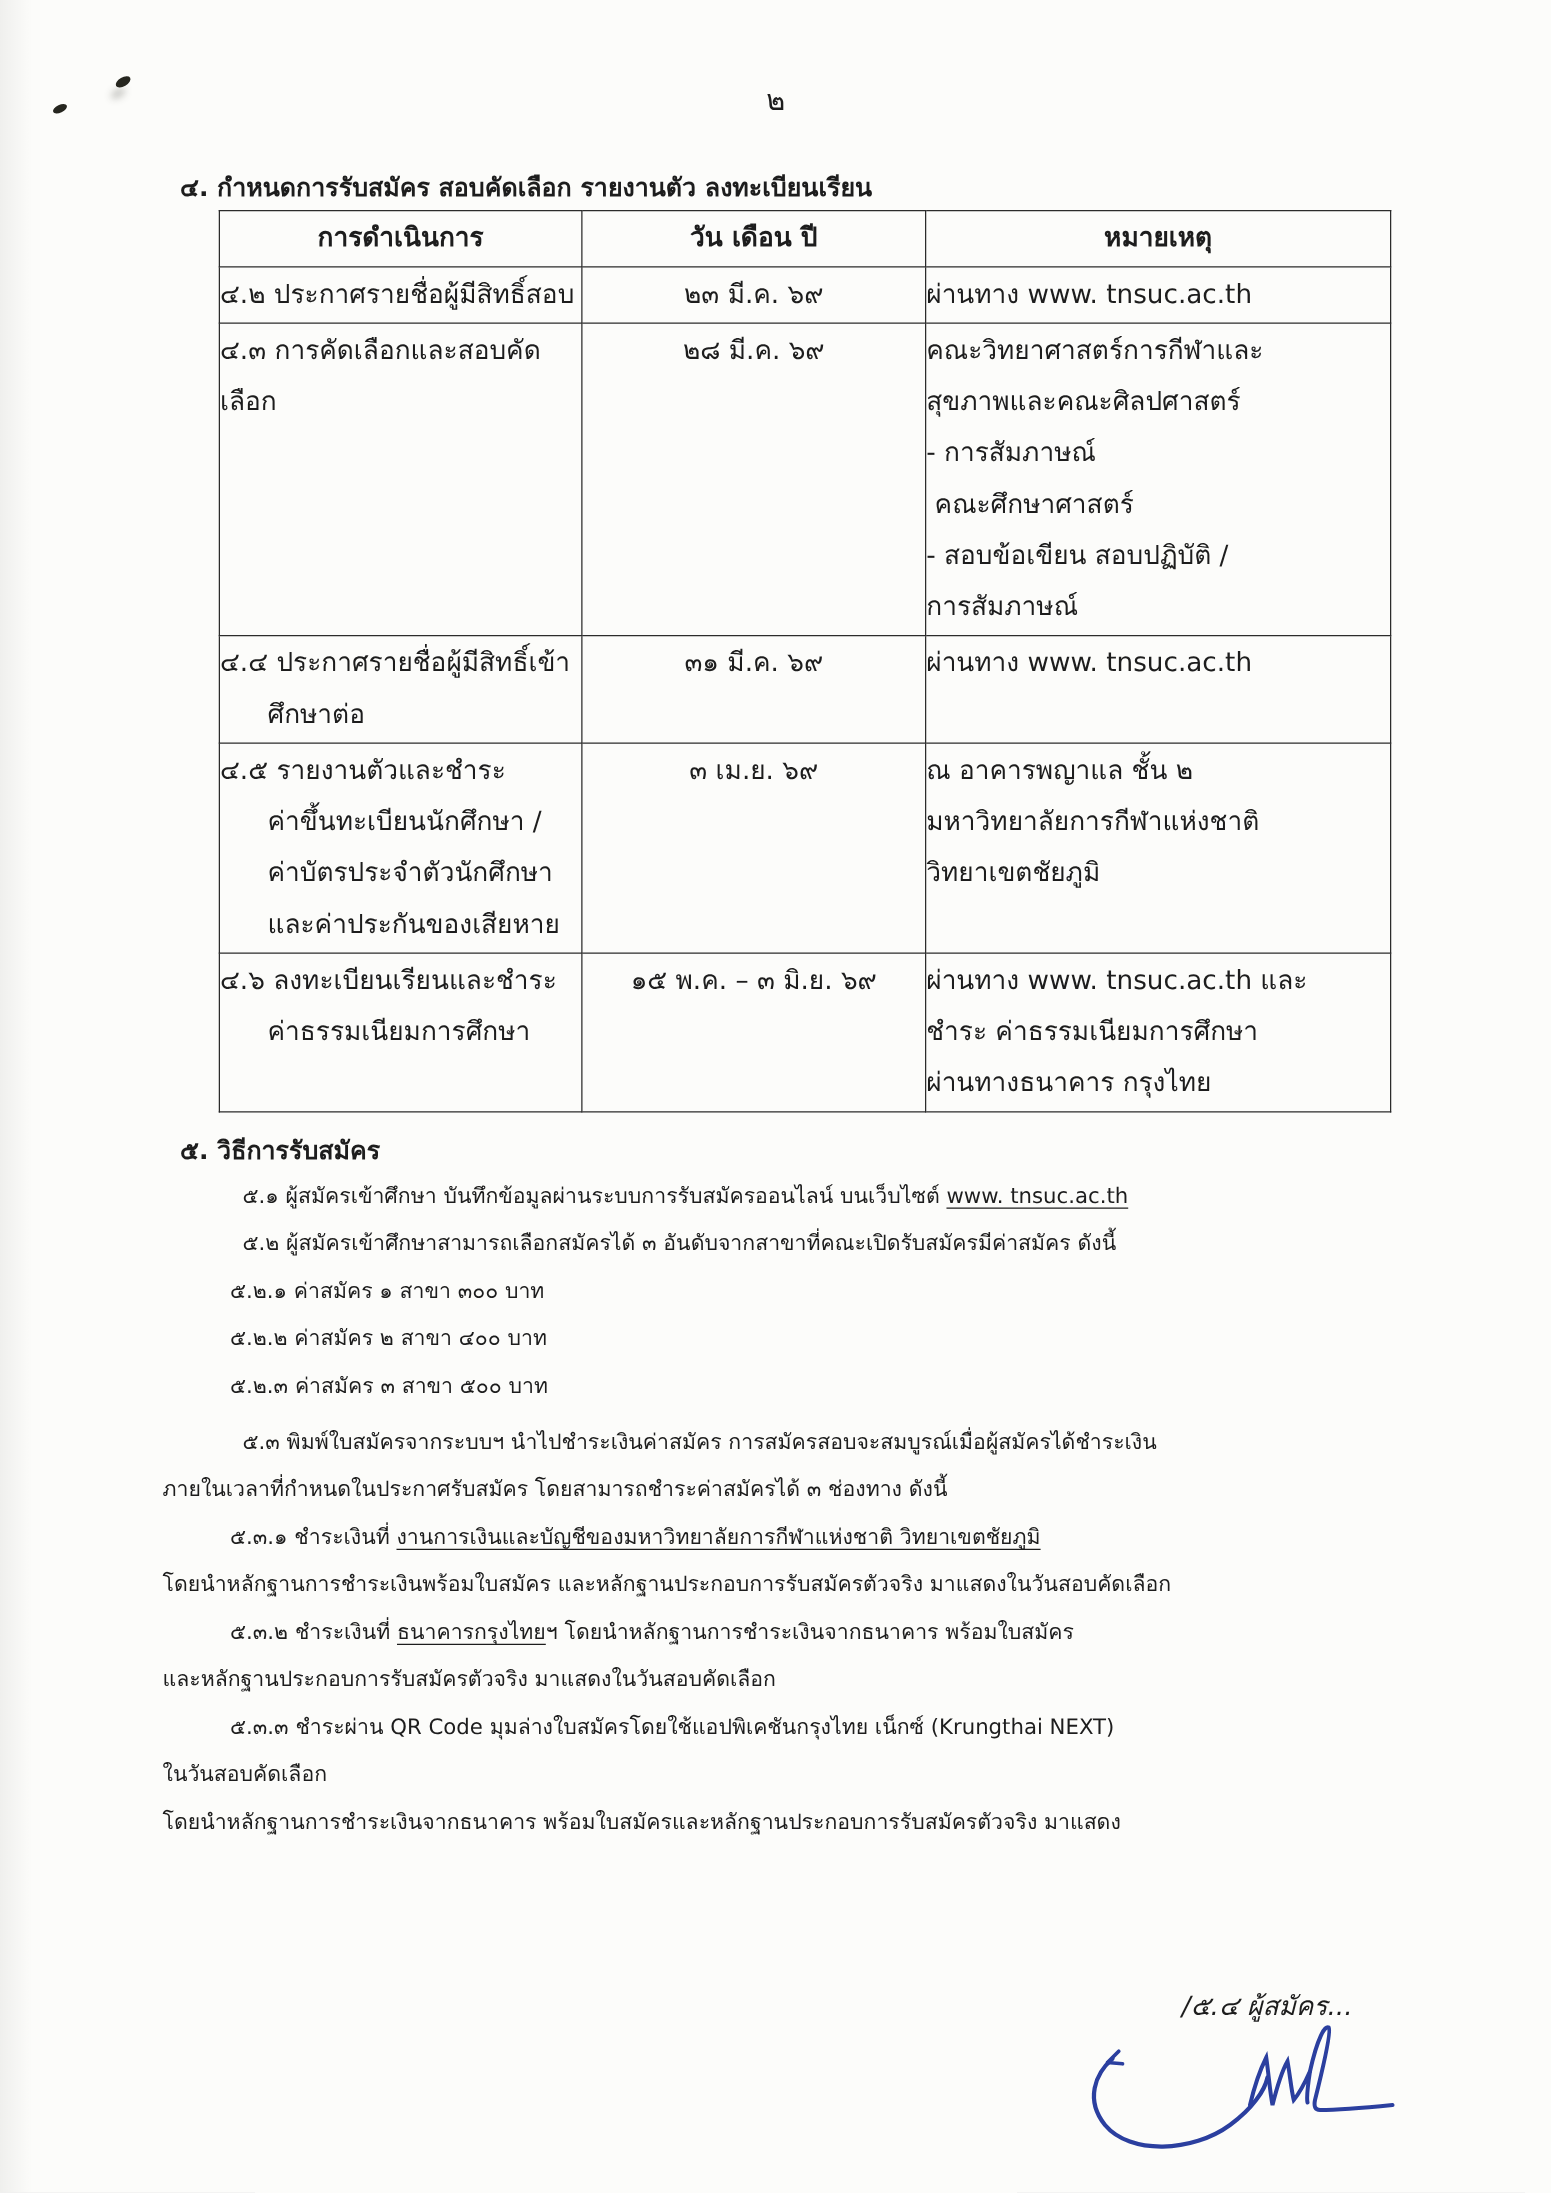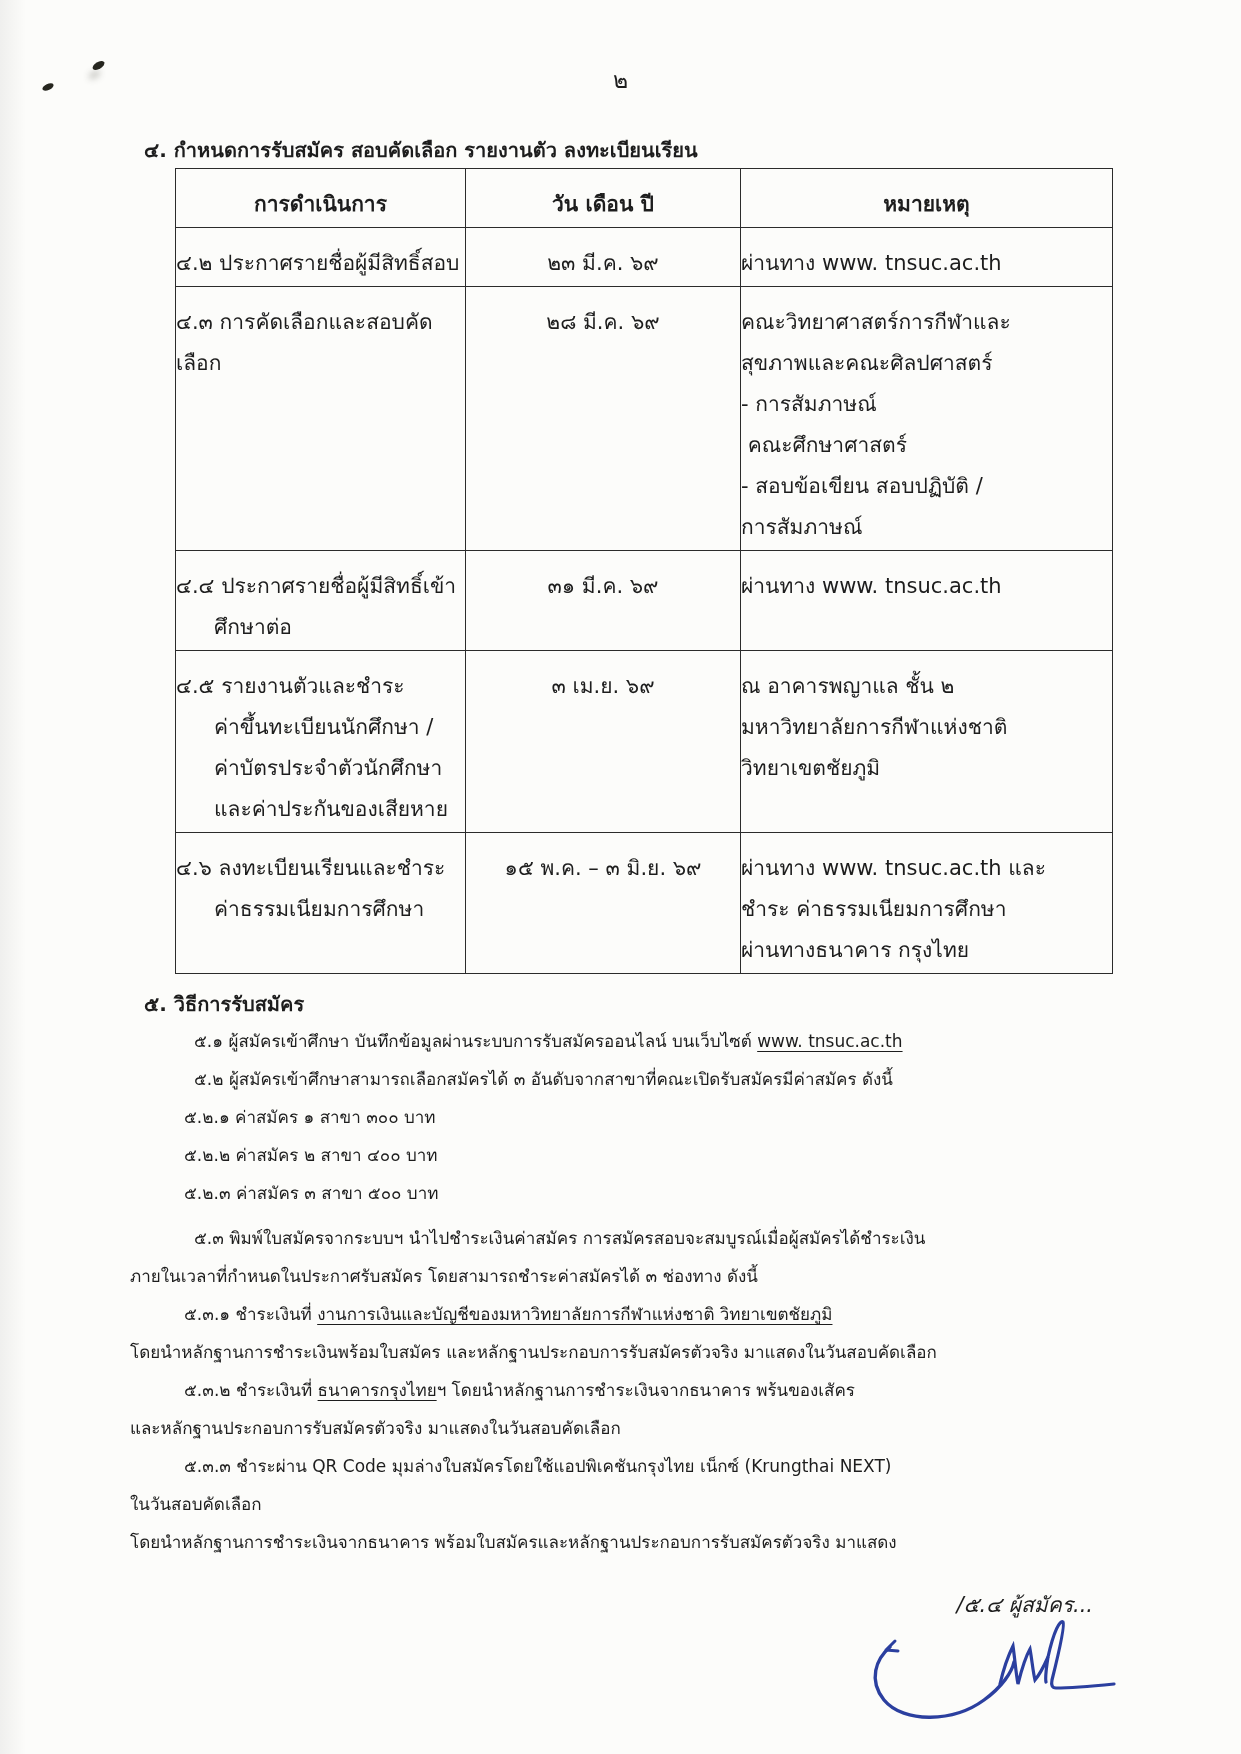--- a/index.html
+++ b/index.html
@@ -31,37 +31,37 @@
     border-collapse:collapse;
     margin-left:45px;margin-top:2px;
     width:937px;
     table-layout:fixed;
   }
   table.sched th, table.sched td{
     border:1.6px solid #2b2b2b;
     vertical-align:top;
     font-size:21px;
     line-height:41px;
-    padding:15px 0 2px 0;
+    padding:1px 0 2px 0;
   }
   table.sched th{font-weight:bold;text-align:center;}
   col.c1{width:290px;} col.c2{width:275px;} col.c3{width:372px;}
   td.activity-cell{padding-left:12px;padding-right:6px;}
   td.activity-cell .cont{padding-left:38px;}
   td.date-cell{text-align:center;}
   td.remark-cell{padding-left:13px;padding-right:6px;}
   .sec5{margin-top:16px;}
   .para{font-size:17px;line-height:38px;margin:0;}
   .para.ind0{margin-left:0;}
   .para.ind1{margin-left:64px;}
   .para.ind2{margin-left:54px;}
   .para.gap{margin-top:7px;}
   .u{text-decoration:underline;text-underline-offset:4px;}
   .footer-note{
-    position:absolute;right:148px;top:1588px;
+    position:absolute;right:159px;top:1588px;
     font-size:21px;font-style:italic;
   }
   .signature{position:absolute;left:862px;top:1612px;}
   .signature path{fill:none;stroke:var(--ink-blue,#2b3f9f);stroke-linecap:round;}
 </style>
 </head>
 <body>
 
 <div class="page">
 
@@ -154,21 +154,21 @@
       <div id="section5-body">
           <div class="para ind1"><span>๕.๑  ผู้สมัครเข้าศึกษา บันทึกข้อมูลผ่านระบบการรับสมัครออนไลน์ บนเว็บไซต์ </span><span class="u">www. tnsuc.ac.th</span></div>
           <div class="para ind1"><span>๕.๒  ผู้สมัครเข้าศึกษาสามารถเลือกสมัครได้ ๓ อันดับจากสาขาที่คณะเปิดรับสมัครมีค่าสมัคร ดังนี้</span></div>
           <div class="para ind2"><span>๕.๒.๑  ค่าสมัคร ๑ สาขา ๓๐๐ บาท</span></div>
           <div class="para ind2"><span>๕.๒.๒  ค่าสมัคร ๒ สาขา ๔๐๐ บาท</span></div>
           <div class="para ind2"><span>๕.๒.๓  ค่าสมัคร ๓ สาขา ๕๐๐ บาท</span></div>
           <div class="para ind1 gap"><span>๕.๓  พิมพ์ใบสมัครจากระบบฯ นำไปชำระเงินค่าสมัคร การสมัครสอบจะสมบูรณ์เมื่อผู้สมัครได้ชำระเงิน</span></div>
           <div class="para ind0"><span>ภายในเวลาที่กำหนดในประกาศรับสมัคร โดยสามารถชำระค่าสมัครได้ ๓ ช่องทาง ดังนี้</span></div>
           <div class="para ind2"><span>๕.๓.๑  ชำระเงินที่ </span><span class="u">งานการเงินและบัญชีของมหาวิทยาลัยการกีฬาแห่งชาติ วิทยาเขตชัยภูมิ</span></div>
           <div class="para ind0"><span>โดยนำหลักฐานการชำระเงินพร้อมใบสมัคร และหลักฐานประกอบการรับสมัครตัวจริง มาแสดงในวันสอบคัดเลือก</span></div>
-          <div class="para ind2"><span>๕.๓.๒  ชำระเงินที่ </span><span class="u">ธนาคารกรุงไทย</span><span>ฯ โดยนำหลักฐานการชำระเงินจากธนาคาร พร้นของเสัคร</span></div>
+          <div class="para ind2"><span>๕.๓.๒  ชำระเงินที่ </span><span class="u">ธนาคารกรุงไทย</span><span>ฯ โดยนำหลักฐานการชำระเงินจากธนาคาร พร้อมใบสมัคร</span></div>
           <div class="para ind0"><span>และหลักฐานประกอบการรับสมัครตัวจริง มาแสดงในวันสอบคัดเลือก</span></div>
           <div class="para ind2"><span>๕.๓.๓  ชำระผ่าน QR Code มุมล่างใบสมัครโดยใช้แอปพิเคชันกรุงไทย เน็กซ์ (Krungthai NEXT)</span></div>
           <div class="para ind0"><span>ในวันสอบคัดเลือก</span></div>
           <div class="para ind0"><span>โดยนำหลักฐานการชำระเงินจากธนาคาร พร้อมใบสมัครและหลักฐานประกอบการรับสมัครตัวจริง มาแสดง</span></div>
         </div>
     </div>
   </div>
 
   <div class="footer-note">/๕.๔  ผู้สมัคร...</div>
 

